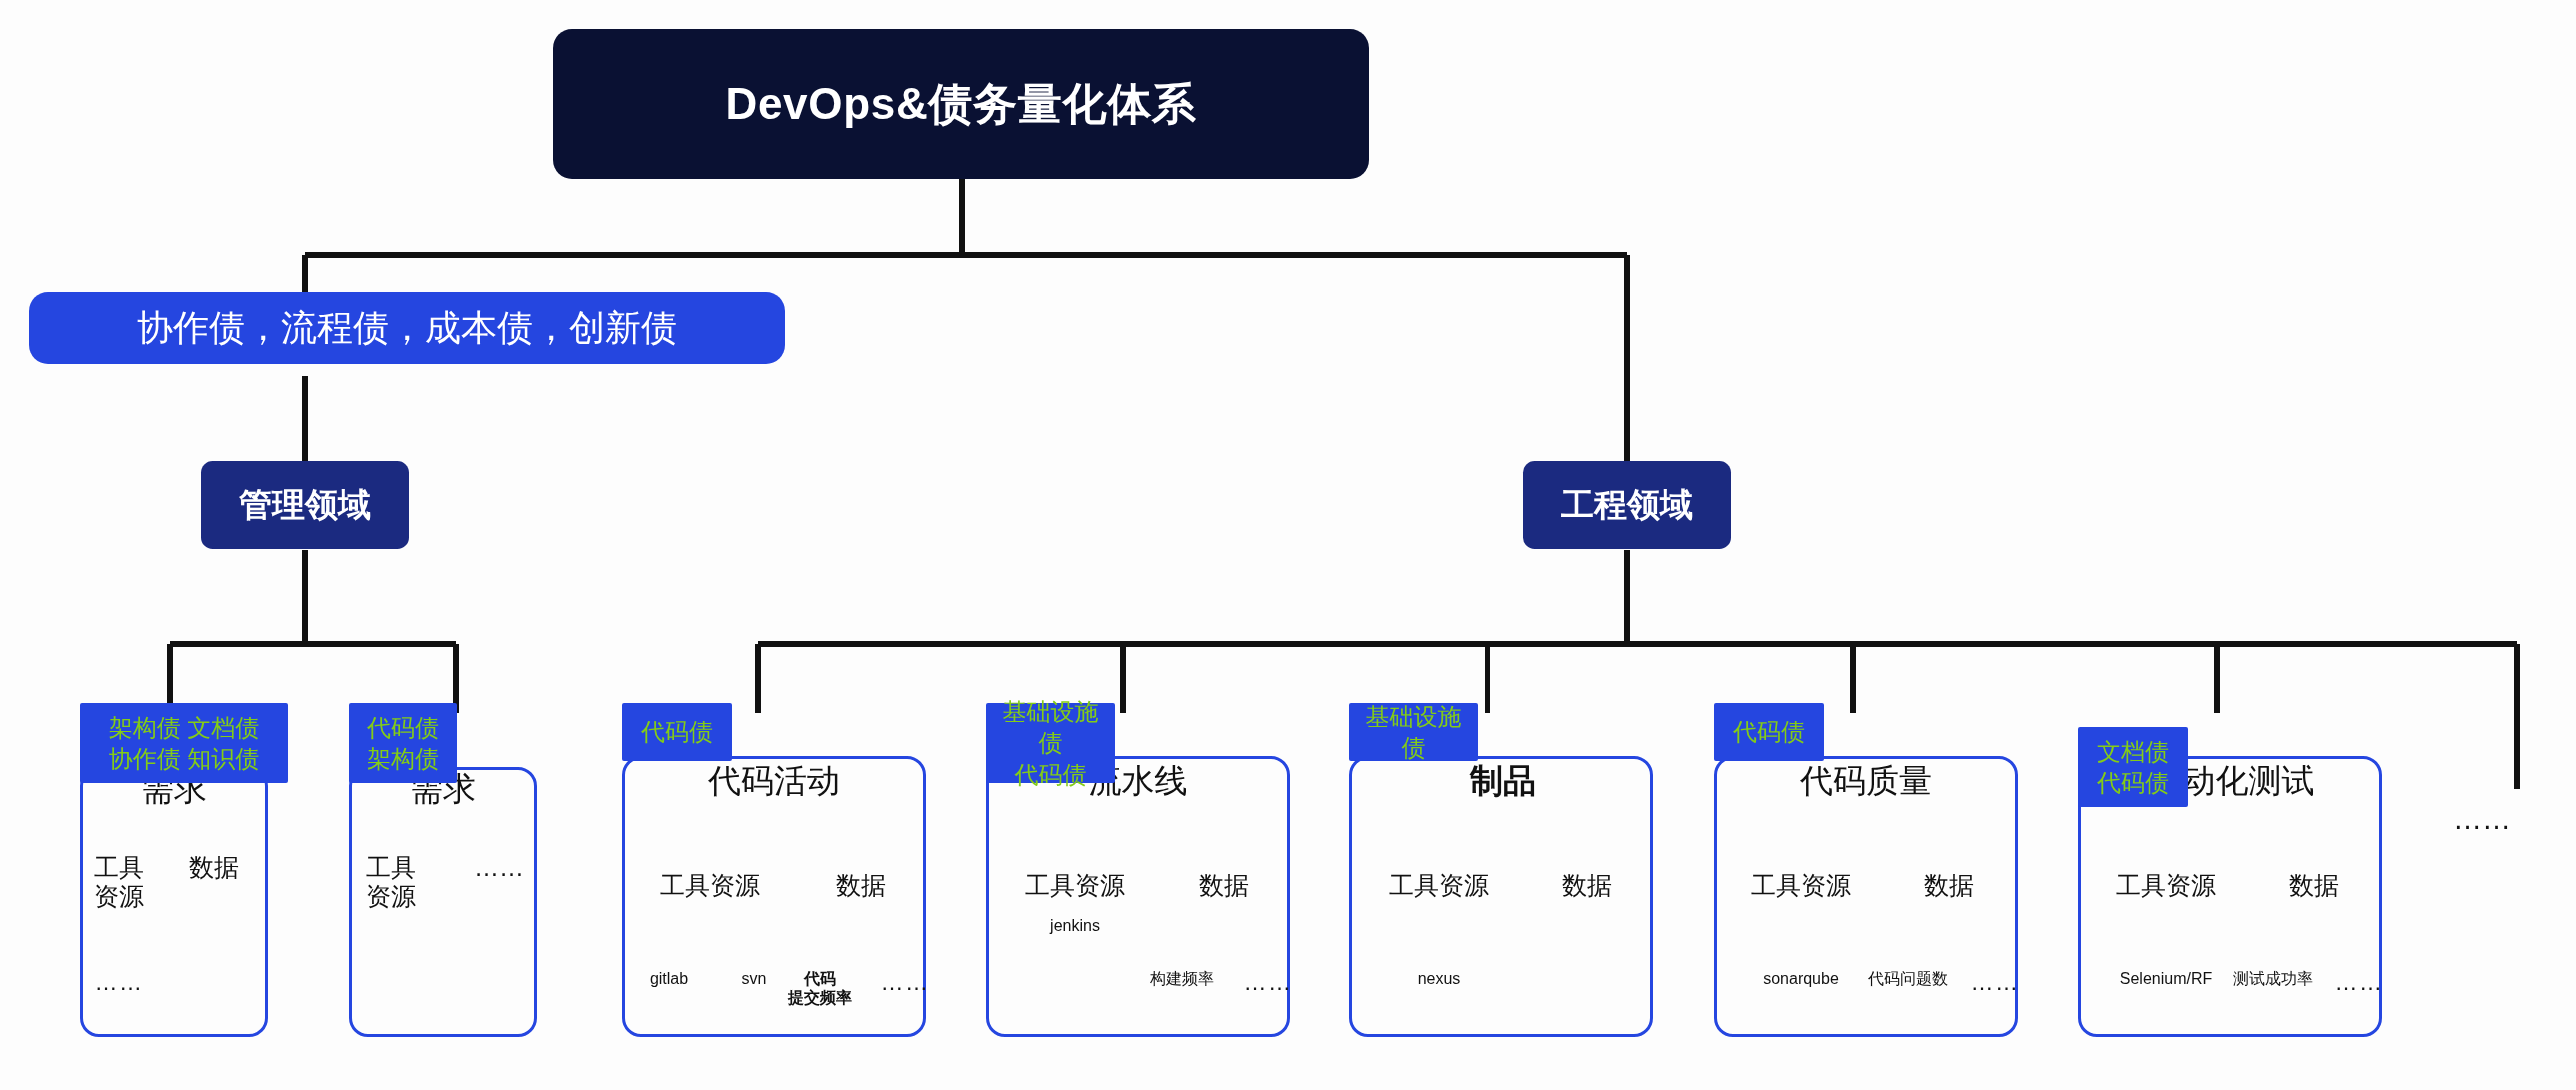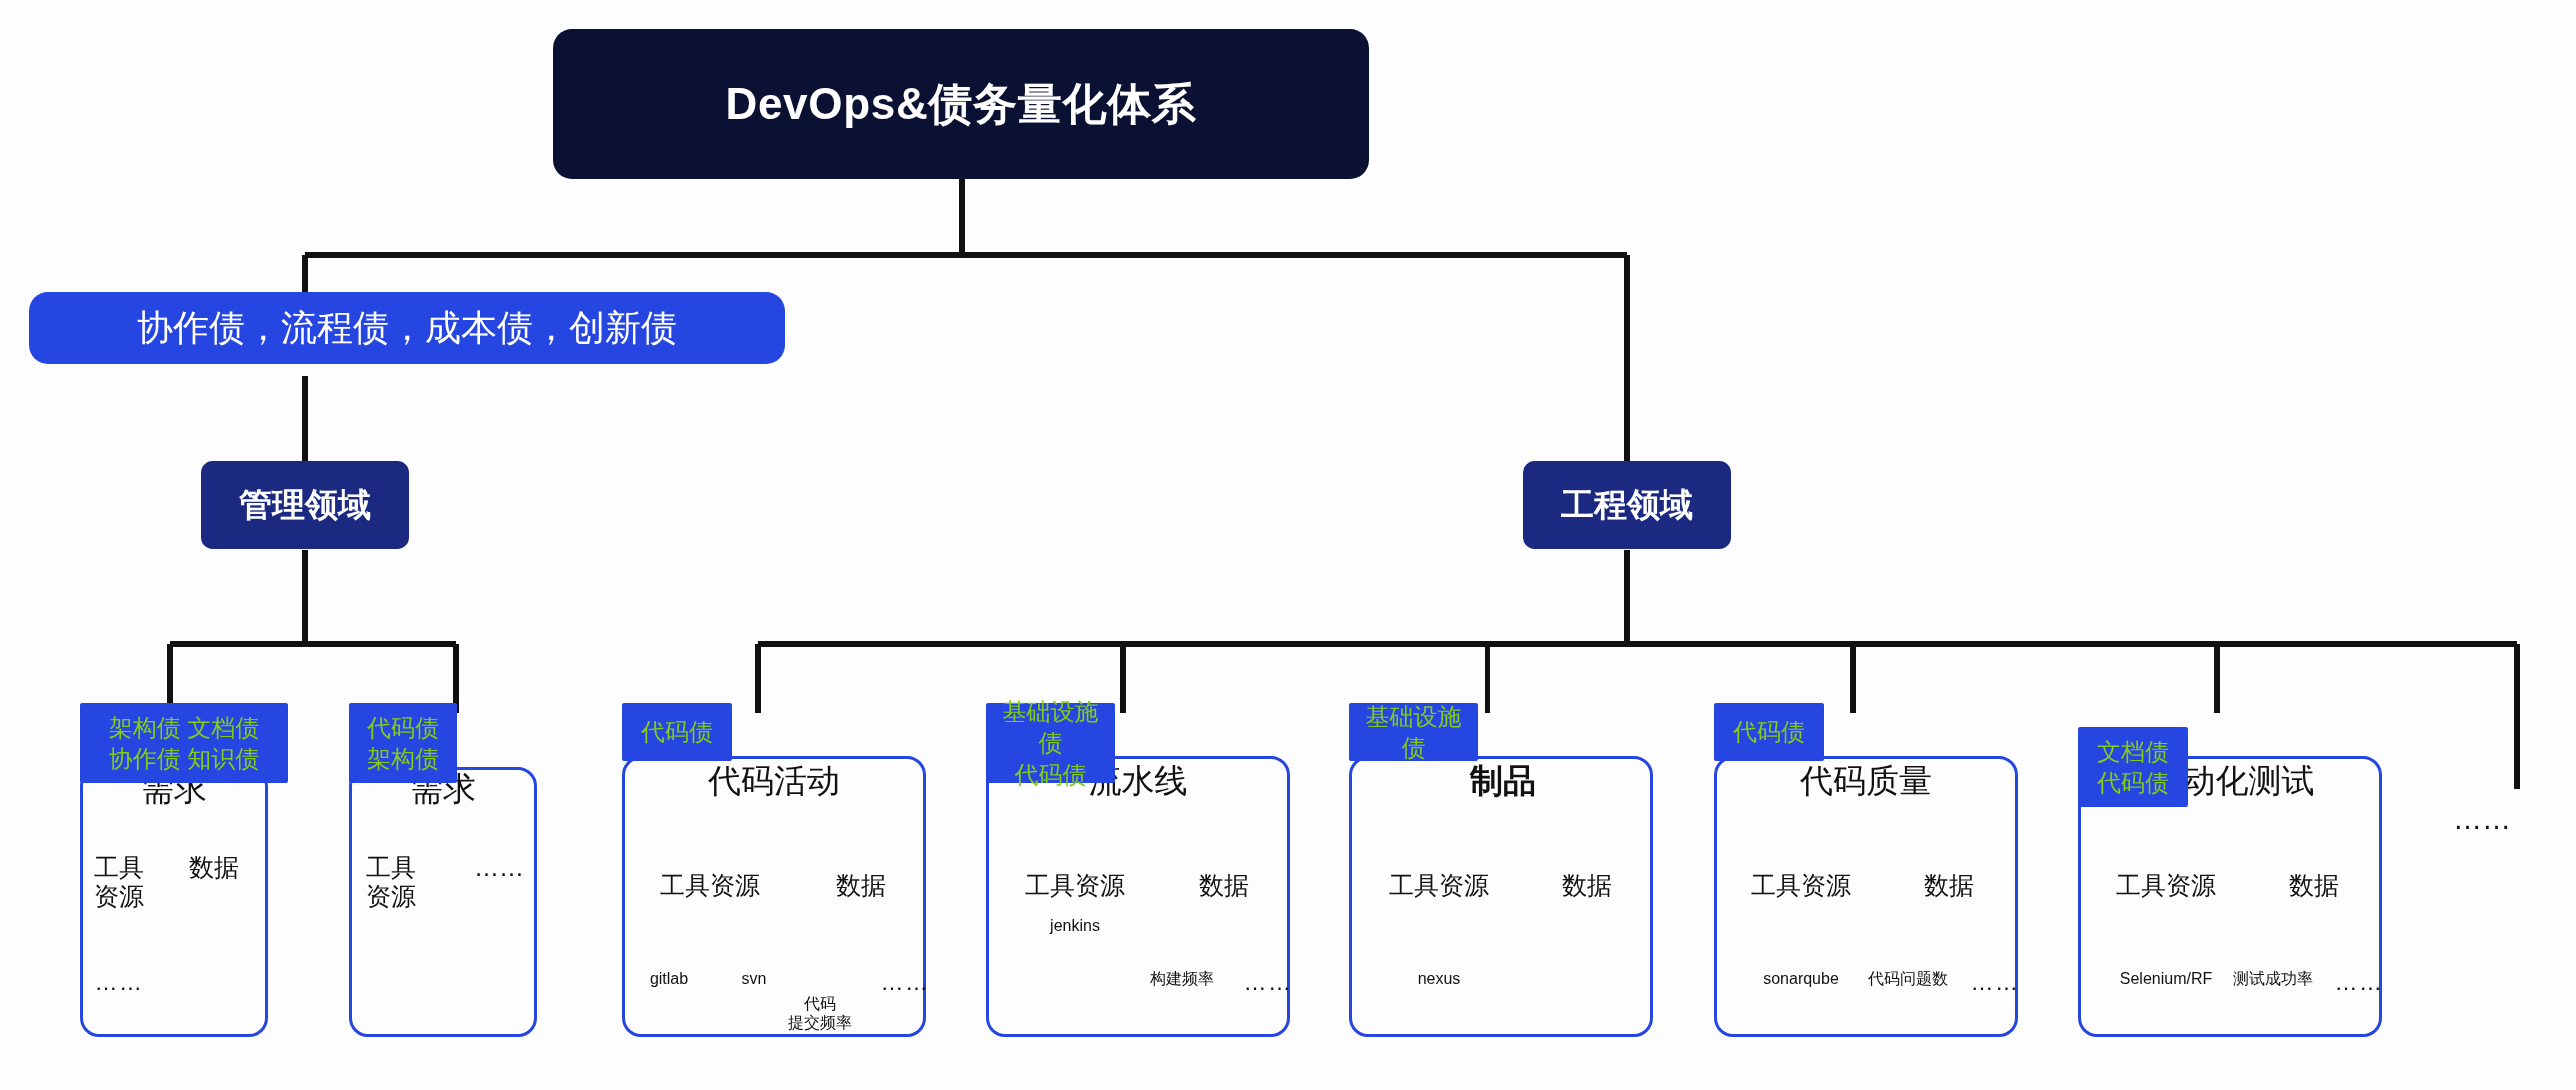--- a/index.html
+++ b/index.html
@@ -155,21 +155,21 @@
 资源</div>
   <div class="clevel2" style="left:499px;top:853px;">……</div>
 
   <div class="tag" style="left:622px;top:703px;width:110px;height:58px;">代码债</div>
   <div class="card" style="left:622px;top:756px;width:304px;height:281px;"></div>
   <div class="ctitle" style="left:774px;top:759px;">代码活动</div>
   <div class="clevel2" style="left:710px;top:871px;">工具资源</div>
   <div class="clevel2" style="left:861px;top:871px;">数据</div>
   <div class="cleaf" style="left:669px;top:969px;">gitlab</div>
   <div class="cleaf" style="left:754px;top:969px;">svn</div>
-  <div class="cleaf" style="left:820px;top:994px;white-space:pre-line;">代码
+  <div class="cleaf" style="left:820px;top:969px;white-space:pre-line;font-weight:bold;">代码
 提交频率</div>
   <div class="dots" style="left:905px;top:969px;">……</div>
 
   <div class="tag" style="left:986px;top:703px;width:129px;height:80px;">基础设施债
 代码债</div>
   <div class="card" style="left:986px;top:756px;width:304px;height:281px;"></div>
   <div class="ctitle" style="left:1138px;top:759px;">流水线</div>
   <div class="clevel2" style="left:1075px;top:871px;">工具资源</div>
   <div class="clevel2" style="left:1224px;top:871px;">数据</div>
   <div class="cleaf" style="left:1075px;top:916px;">jenkins</div>

